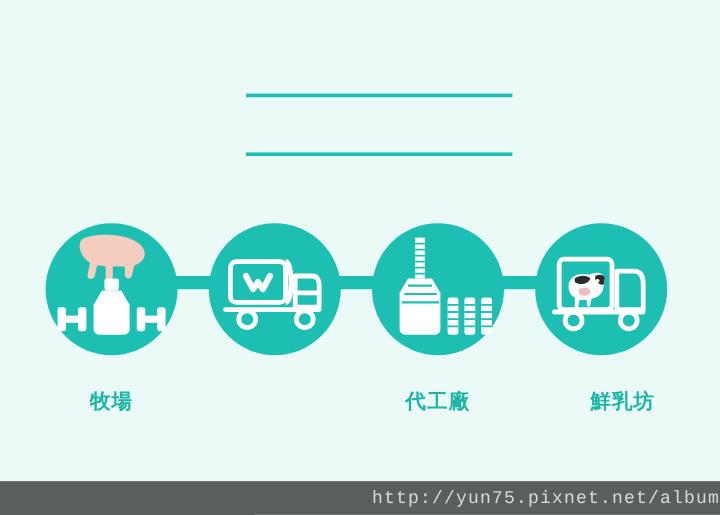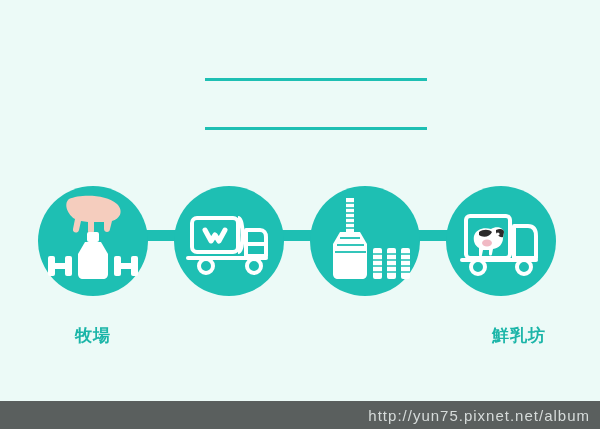--- a/index.html
+++ b/index.html
@@ -64,22 +64,22 @@
   .l3{left:290px;}
   .l4{left:444px;}
 
   
   .wm-bar{
     position:absolute;left:0;bottom:0;width:600px;height:28px;
     background:#5a5f5e;
     display:flex;align-items:center;justify-content:flex-end;
   }
   .wm-text{
-    color:#d6dbda;font-family:Liberation Sans, sans-serif;
-    font-size:15px;letter-spacing:1px;padding-right:10px;white-space:nowrap;
+    color:#d6dbda;font-family:Liberation Mono, monospace;
+    font-size:15px;letter-spacing:1px;padding-right:0;white-space:nowrap;
   }
 </style>
 </head>
 <body>
 
 <div class="stage">
 
   <div class="title-wrap">
     <div class="title-rule top"></div>
     <div class="title-rule bottom"></div>
@@ -210,20 +210,21 @@
           <circle cx="32" cy="81" r="7"></circle>
           <circle cx="78" cy="81" r="7"></circle>
         </g>
       </svg>
     </div>
 
   </div>
 
   <div class="labels">
     <div class="label l1">牧場</div>
+    <div class="label l3">代工廠</div>
     <div class="label l4">鮮乳坊</div>
   </div>
 
   <div class="wm-bar">
     <span class="wm-text">http://yun75.pixnet.net/album</span>
   </div>
 
 </div>
 
 </body></html>

